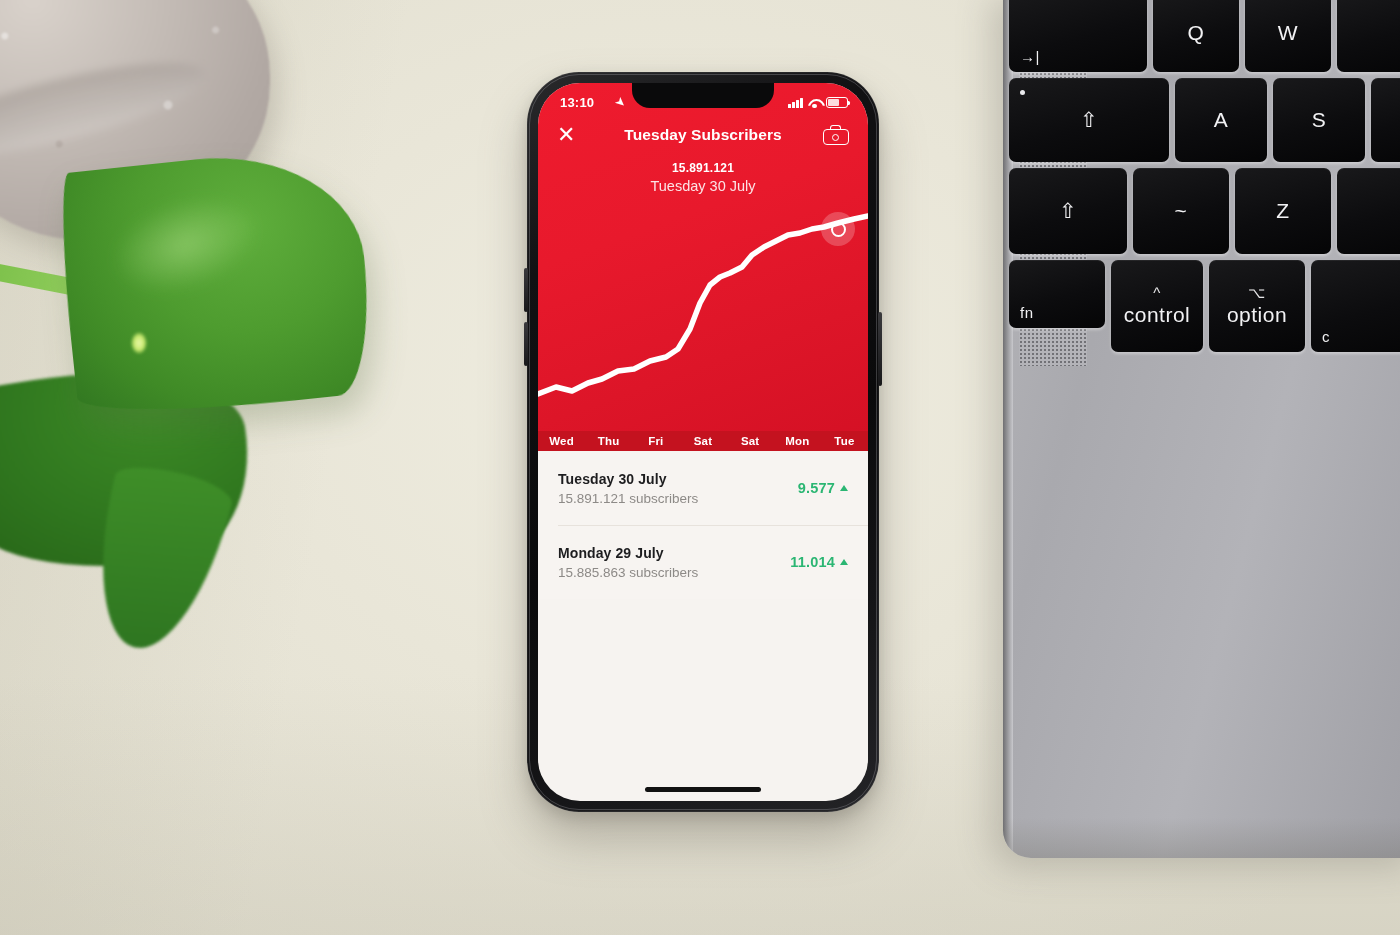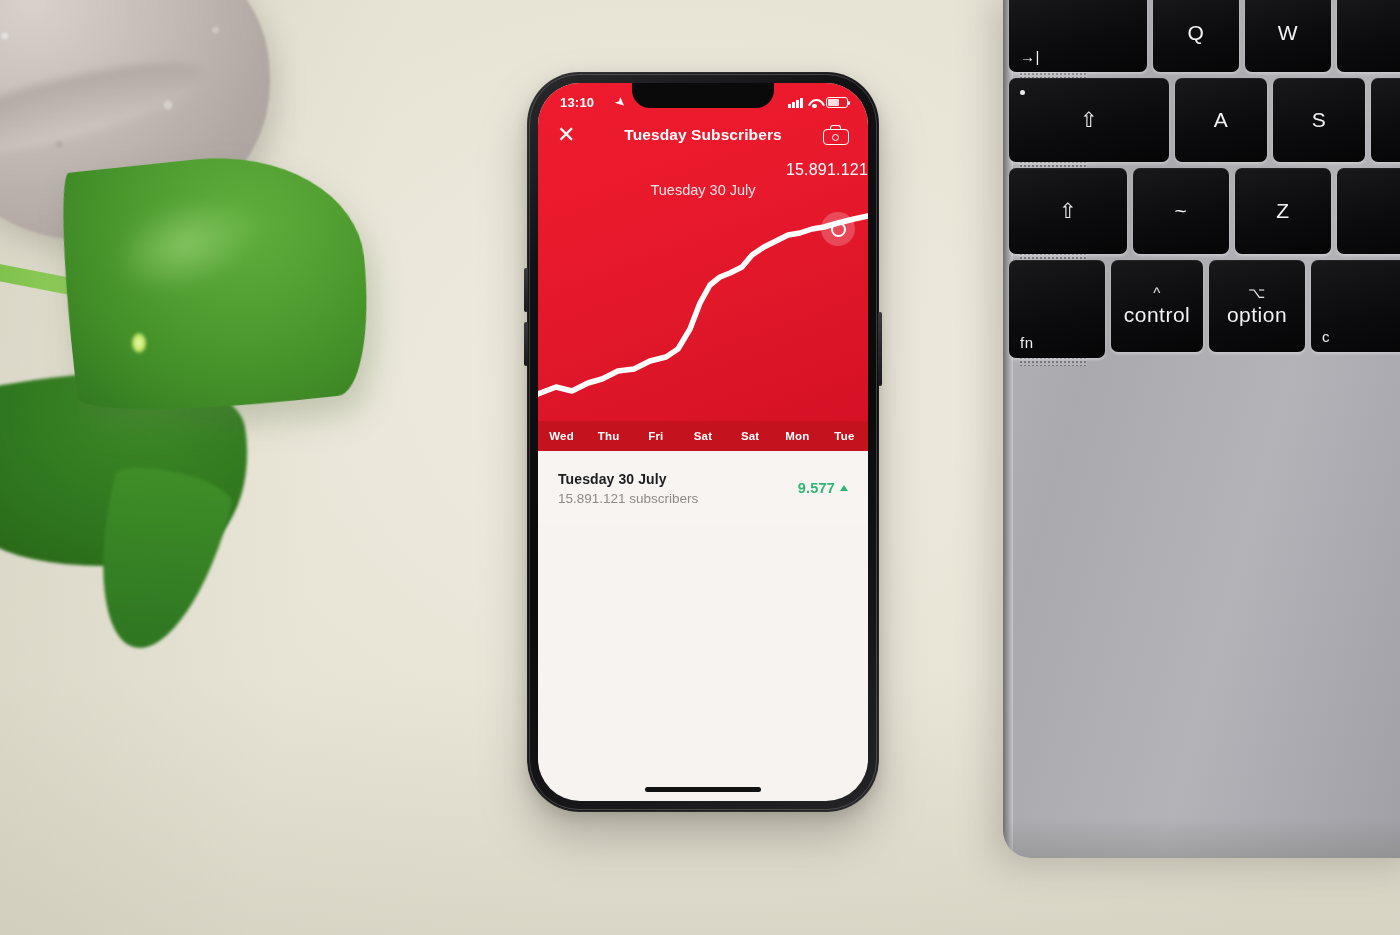--- a/index.html
+++ b/index.html
@@ -254,40 +254,40 @@
   .cam-hump {
     position:absolute; left:7px; top:0; width:11px; height:5px;
     border:1.8px solid #fff; border-bottom:none; border-radius:3px 3px 0 0;
   }
   .cam-lens {
     position:absolute; left:9.5px; bottom:4.4px; width:7px; height:7px;
     border:1.8px solid #fff; border-radius:50%;
   }
 
   .hero-stats { text-align:center; margin-top:6px; color:#fff; }
-  .hero-value { font-size:16px; font-weight:400; letter-spacing:.2px;text-align:right; }
+  .hero-value { font-size:12px; font-weight:700; letter-spacing:.2px; }
   .hero-date { font-size:14.5px; font-weight:400; margin-top:3px; color:rgba(255,255,255,.88); }
 
   .chart-wrap { position:absolute; left:0; right:0; top:128px; bottom:0; }
   .chart-svg { position:absolute; left:0; top:0; width:330px; height:210px; }
   .marker {
     position:absolute; left:283px; top:1px;
     width:34px; height:34px; border-radius:50%;
     background:rgba(255,255,255,.22);
     display:flex; align-items:center; justify-content:center;
     cursor:pointer;
   }
   .marker::after {
     content:""; width:11px; height:11px; border-radius:50%;
     border:2.6px solid #fff; background:transparent;
   }
 
   .daystrip {
     position:absolute; left:0; right:0; bottom:0;
-    height:30px;
+    height:20px;
     background:#c4121f;
     display:flex; align-items:center;margin-top:36px;
   }
   .daystrip span {
     flex:1; text-align:center;
     color:#fff; font-size:11.5px; font-weight:700; letter-spacing:.2px;
   }
 
   
   .list { background:#f7f4f1; }
@@ -370,21 +370,21 @@
         <span>⇧</span>
       </div>
       <div class="key" style="left:130px; top:180px; width:96px; height:86px;">
         <span>~</span>
       </div>
       <div class="key" style="left:232px; top:180px; width:96px; height:86px;">
         <span>Z</span>
       </div>
       <div class="key" style="left:334px; top:180px; width:86px; height:86px;"></div>
 
-      <div class="key lbl-bl" style="left:6px; top:272px; width:96px; height:98px;">
+      <div class="key lbl-bl" style="left:6px; top:272px; width:96px; height:68px;">
         <span>fn</span>
       </div>
       <div class="key" style="left:108px; top:272px; width:92px; height:92px;">
         <span class="stack">
           <span class="glyph-top">^</span>
           <span class="small">control</span>
         </span>
       </div>
       <div class="key" style="left:206px; top:272px; width:96px; height:92px;">
         <span class="stack">
@@ -465,18 +465,28 @@
         <div class="row">
           <div class="row-left">
             <div class="row-day">Tuesday 30 July</div>
             <div class="row-subs">15.891.121 subscribers</div>
           </div>
           <div class="row-right">
             <span class="row-delta">9.577</span>
             <span class="tri-up"></span>
           </div>
         </div>
+        <div class="row">
+          <div class="row-left">
+            <div class="row-day">Monday 29 July</div>
+            <div class="row-subs">15.885.863 subscribers</div>
+          </div>
+          <div class="row-right">
+            <span class="row-delta">11.014</span>
+            <span class="tri-up"></span>
+          </div>
+        </div>
       </div>
 
       <div class="home-bar"></div>
     </div>
   </div>
 </div>
 
 </body></html>

